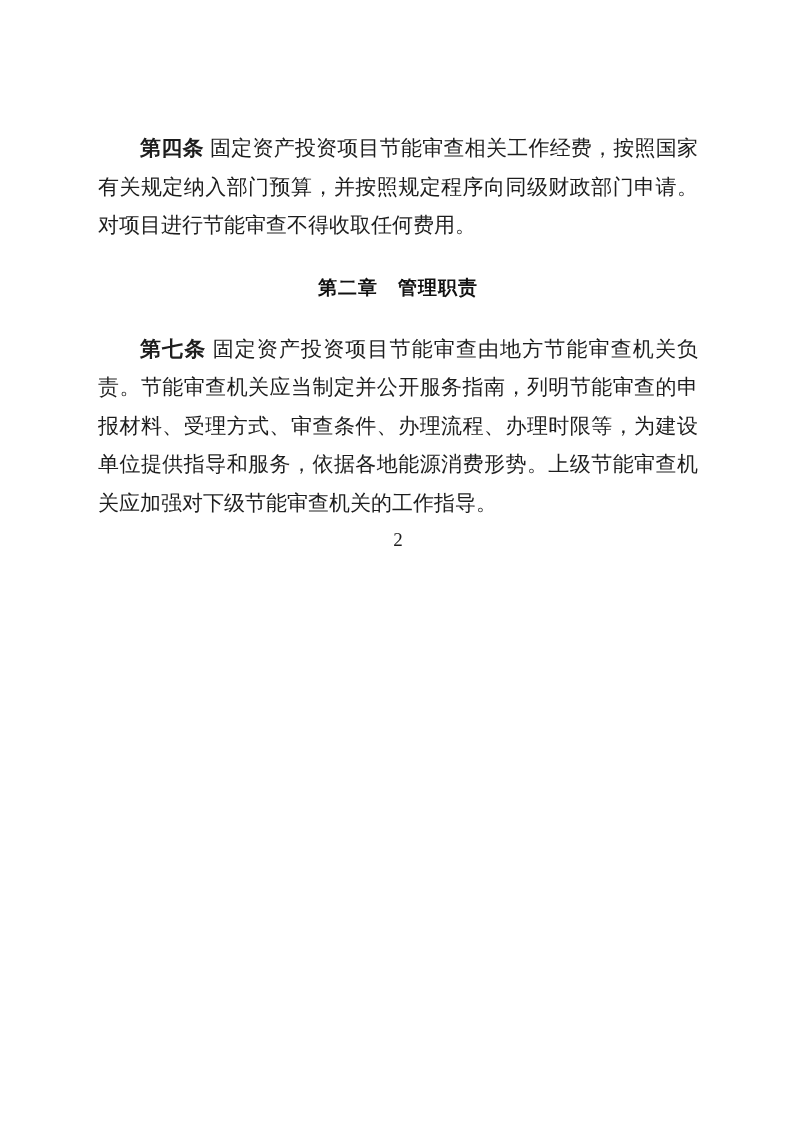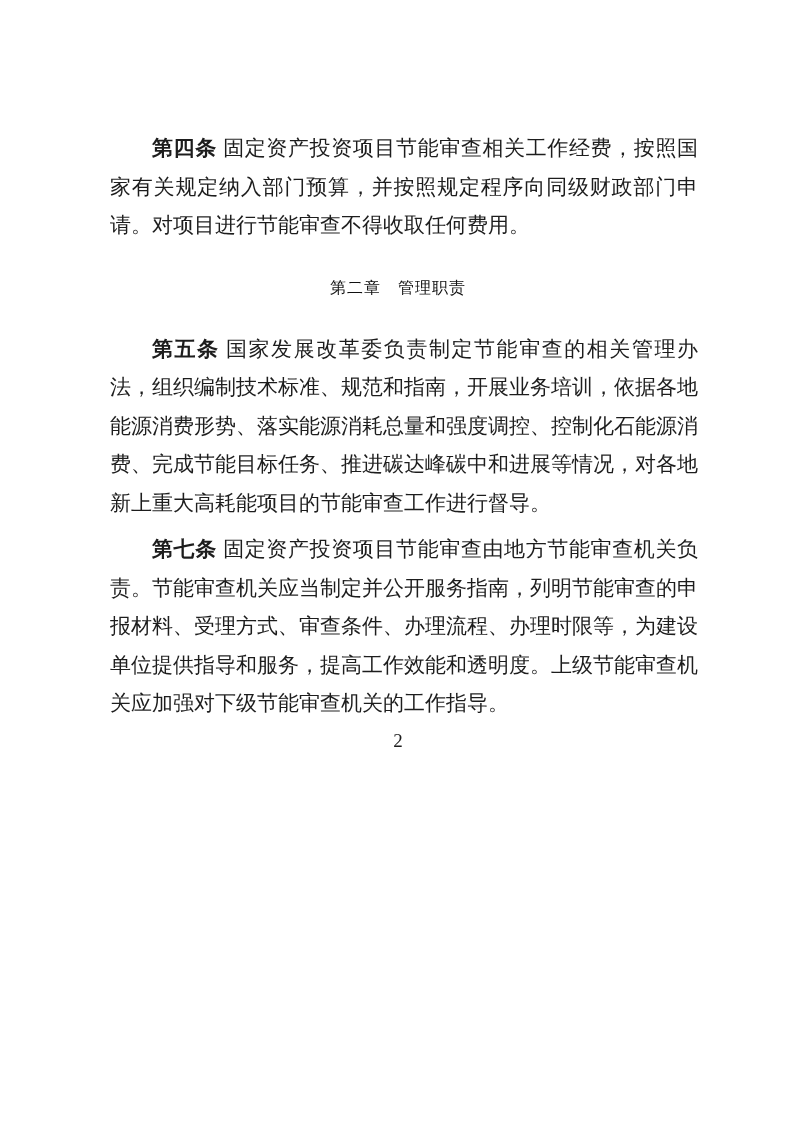--- a/index.html
+++ b/index.html
@@ -23,32 +23,32 @@
   .content {
     width: 600px;
     font-size: 21px;
     line-height: 38.5px;
     text-align: justify;
     text-justify: inter-ideograph;
     line-break: strict;
     word-break: normal;
   }
   .article {
-    margin: 8px 0 0 12px;
+    margin: 8px 0 0 0;
     text-indent: 2em;
   }
   .article-label {
     font-weight: 700;
     font-family: "Liberation Sans", sans-serif;
     margin-right: 0.3em;
   }
   .chapter-heading {
     font-family: "Liberation Sans", sans-serif;
-    font-weight: 400;
-    font-size: 16px;
+    font-weight: 700;
+    font-size: 19px;
     line-height: 40px;
     letter-spacing: 1px;
     text-align: center;
     text-indent: 0;
     margin: 23px 0 22px 0;
     color: #111111;
   }
   .page-number {
     text-align: center;
     font-size: 19px;
@@ -60,21 +60,20 @@
 </head>
 <body>
 
 <div class="page">
   <div class="content">
 
     <p class="article"><span class="article-label">第四条</span><span>固定资产投资项目节能审查相关工作经费，按照国家有关规定纳入部门预算，并按照规定程序向同级财政部门申请。对项目进行节能审查不得收取任何费用。</span></p>
 
     <h2 class="chapter-heading">第二章　管理职责</h2>
 
-    <p class="article"><span class="article-label">第五条</span><span>国家发展改革委负责制定节能审查的相关管理办法，组织编制技术标准、规范和指南，开展业务培训，依据各地能源消费形势、落实能源消耗总量和强度调控、控制化石能源消费、完成节能目标任务、推进碳达峰碳中和进展等情况，对各地新上重大高耗能项目的节能审查工作进行督导。</span></p>
 
 
-    <p class="article"><span class="article-label">第七条</span><span>固定资产投资项目节能审查由地方节能审查机关负责。节能审查机关应当制定并公开服务指南，列明节能审查的申报材料、受理方式、审查条件、办理流程、办理时限等，为建设单位提供指导和服务，提高工作效能和透明度。上级节能审查机关应加强对下级节能审查机关的工作指导。</span></p>
+    <p class="article"><span class="article-label">第七条</span><span>固定资产投资项目节能审查由地方节能审查机关负责。节能审查机关应当制定并公开服务指南，列明节能审查的申报材料、受理方式、审查条件、办理流程、办理时限等，为建设单位提供指导和服务，依据各地能源消费形势。上级节能审查机关应加强对下级节能审查机关的工作指导。</span></p>
 
 
     <div class="page-number">2</div>
   </div>
 </div>
 
 </body></html>

